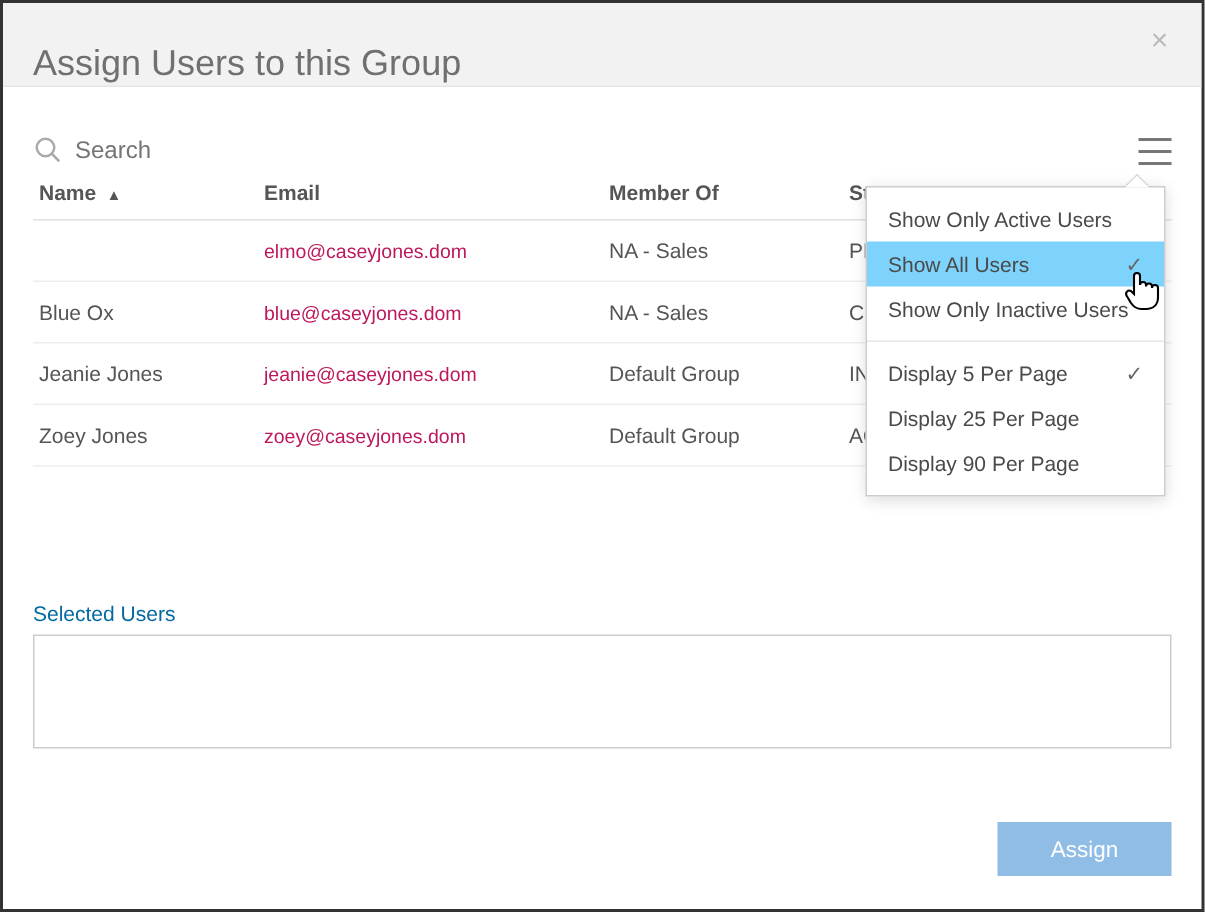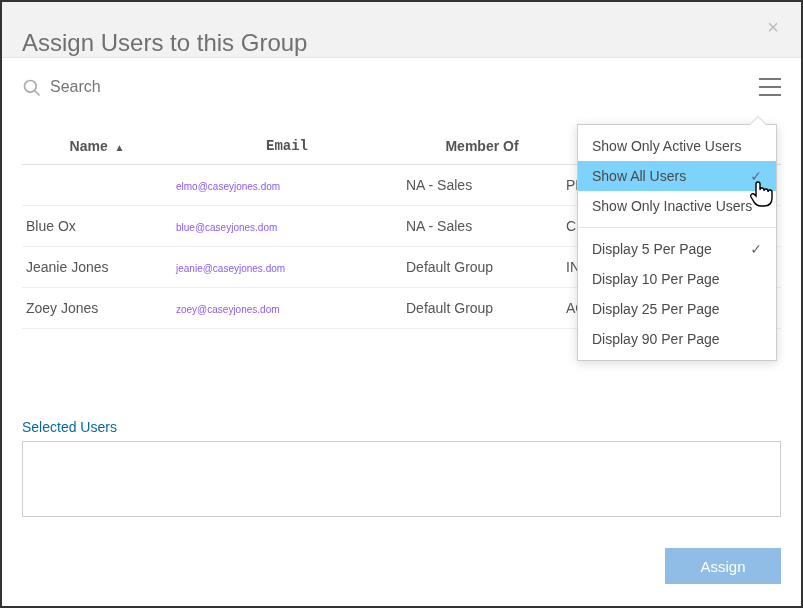--- a/index.html
+++ b/index.html
@@ -35,22 +35,21 @@
     cursor: pointer;
     width: 24px;
     text-align: center;
   }
   .content {
     padding: 20px;
     position: relative;
   }
   .search-row {
     display: flex;
-    align-items: flex-start;
-    margin-bottom: 18px;
+    align-items: flex-end;
     height: 32px;
   }
   .search-icon svg { display: block; }
   .search-input {
     border: none;
     outline: none;
     font-size: 16px;
     color: #888;
     flex: 1;
     padding-left: 8px;
@@ -68,41 +67,41 @@
     display: block;
     height: 2px;
     background: #777;
   }
   table {
     width: 100%;
     border-collapse: collapse;
     font-size: 14px;
   }
   thead th {
-    text-align: center;
+    text-align: left;
     color: #555;
     font-weight: 700;
     padding: 10px 4px;
     border-bottom: 1px solid #e0e0e0;
     font-size: 14px;
   }
   .sort-arrow {
     font-size: 10px;
     margin-left: 3px;
   }
   tbody td {
     padding: 12px 4px;
     border-bottom: 1px solid #eee;
     color: #555;
     font-size: 14px;
     vertical-align: middle;
   }
-  .email-link { color: #8b5cf6; font-size: 10px; }
+  .email-link { color: #be185d; font-size: 13px; }
   .col-name { width: 150px; }
-  .col-email { width: 230px; font-family: Liberation Mono, monospace; }
+  .col-email { width: 230px; }
   .col-member { width: 160px; }
   .col-status { width: auto; }
 
   .dropdown {
     position: absolute;
     top: 122px;
     right: 24px;
     width: 200px;
     background: #fff;
     border: 1px solid #ccc;
@@ -259,23 +258,20 @@
     <div class="item">
       <span>Show Only Inactive Users</span>
     </div>
   </div>
   <div class="group">
     <div class="item">
       <span>Display 5 Per Page</span>
       <span class="check">✓</span>
     </div>
     <div class="item">
-      <span>Display 10 Per Page</span>
-    </div>
-    <div class="item">
       <span>Display 25 Per Page</span>
     </div>
     <div class="item">
       <span>Display 90 Per Page</span>
     </div>
   </div>
 </div>
 
 <div class="cursor-hand">
   <svg width="26" height="30" viewBox="0 0 26 30">

